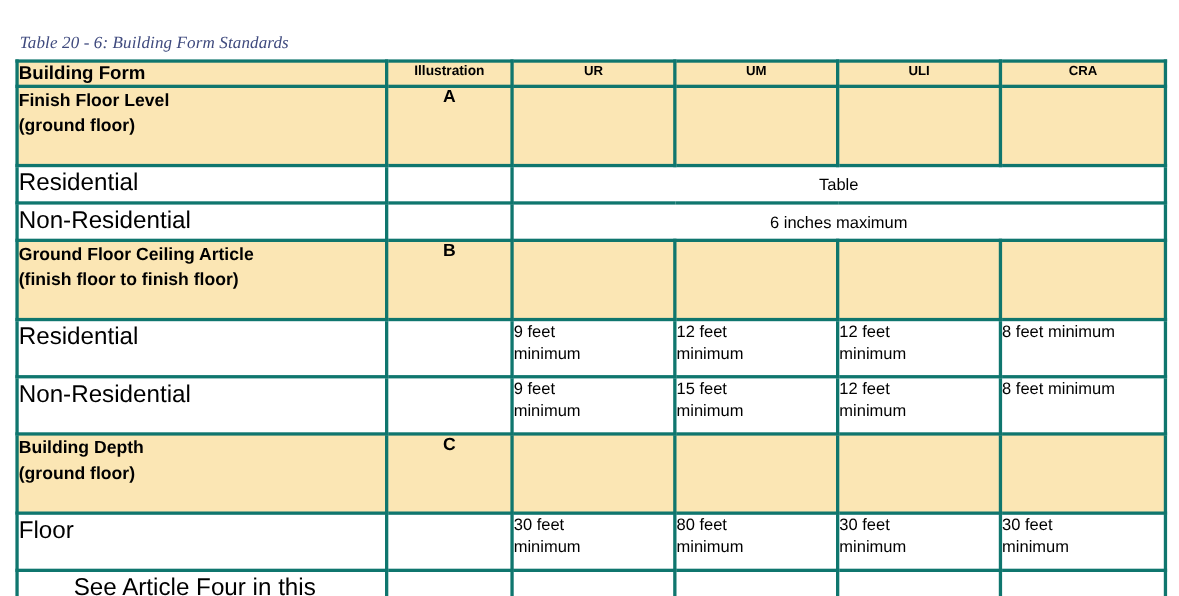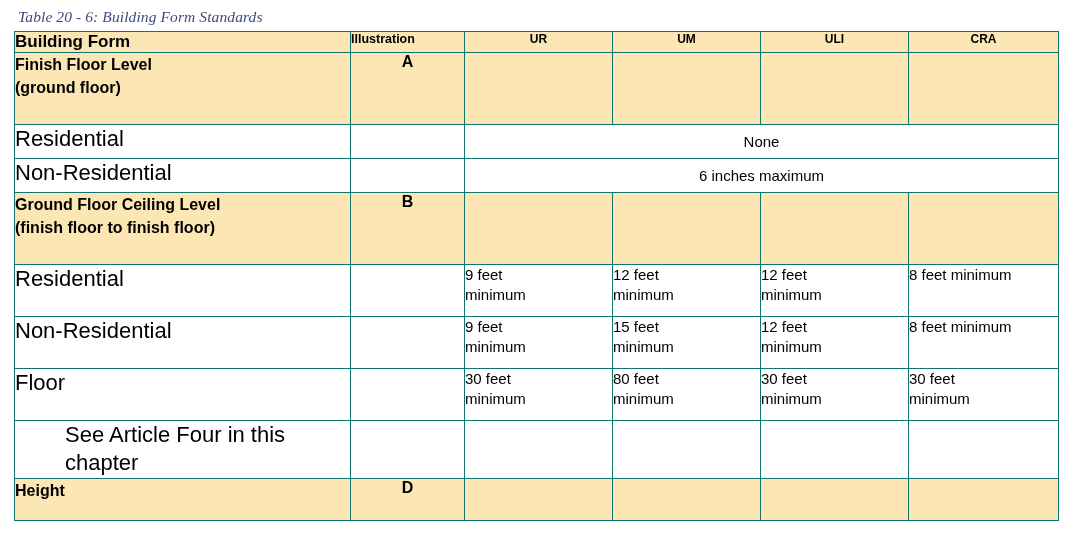--- a/index.html
+++ b/index.html
@@ -22,28 +22,29 @@
     padding: 8px 14px 0 14px;
   }
   .caption {
     font-family: "Liberation Serif", serif;
     font-style: italic;
     font-size: 15.5px;
     color: #3f4a7e;
     padding-left: 4px;
     padding-bottom: 5px;
     letter-spacing: 0.1px;
+    margin-top: 23px;
   }
   table.form-standards {
     border-collapse: collapse;
     width: 1044px;
     table-layout: fixed;
   }
   table.form-standards td {
-    border: 1px solid #0f766e;
+    border: 3px solid #0f766e;
     vertical-align: top;
     padding: 0;
   }
   
   col.c-form { width: 336px; }
   col.c-ill  { width: 114px; }
   col.c-ur   { width: 148px; }
   col.c-um   { width: 148px; }
   col.c-uli  { width: 148px; }
   col.c-cra  { width: 150px; }
@@ -54,21 +55,21 @@
   
   .hdr-form {
     font-weight: bold;
     font-size: 17px;
     padding: 5px 8px 6px 10px;
     line-height: 1.15;
   }
   .hdr-ill {
     font-weight: bold;
     font-size: 12.5px;
-    text-align: left;
+    text-align: center;
     padding: 8px 2px 6px 2px;
   }
   .hdr-zone {
     font-weight: bold;
     font-size: 12px;
     text-align: center;
     padding: 5px 2px 6px 2px;
   }
 
   
@@ -148,32 +149,32 @@
         <td class="tan ill-letter">A</td>
         <td class="tan value"></td>
         <td class="tan value"></td>
         <td class="tan value"></td>
         <td class="tan value"></td>
       </tr>
 
       <tr class="h-sm">
         <td class="white sub-label">Residential</td>
         <td class="white"></td>
-        <td class="white value center" colspan="4">None</td>
+        <td class="white value center" colspan="4">Table</td>
       </tr>
 
       <tr class="h-sm">
         <td class="white sub-label">Non-Residential</td>
         <td class="white"></td>
         <td class="white value center" colspan="4">6 inches maximum</td>
       </tr>
 
       <tr class="h-tall">
         <td class="tan group-label">
-          <span class="sub">Ground Floor Ceiling Level</span>
+          <span class="sub">Ground Floor Ceiling Article</span>
           <span class="sub">(finish floor to finish floor)</span>
         </td>
         <td class="tan ill-letter">B</td>
         <td class="tan value"></td>
         <td class="tan value"></td>
         <td class="tan value"></td>
         <td class="tan value"></td>
       </tr>
 
       <tr class="h-mid">
@@ -209,20 +210,31 @@
         </td>
         <td class="white value">
           <span class="ln">12 feet</span>
           <span class="ln">minimum</span>
         </td>
         <td class="white value">
           <span class="ln">8 feet minimum</span>
         </td>
       </tr>
 
+      <tr class="h-tall">
+        <td class="tan group-label">
+          <span class="sub">Building Depth</span>
+          <span class="sub">(ground floor)</span>
+        </td>
+        <td class="tan ill-letter">C</td>
+        <td class="tan value"></td>
+        <td class="tan value"></td>
+        <td class="tan value"></td>
+        <td class="tan value"></td>
+      </tr>
 
       <tr class="h-mid">
         <td class="white sub-label">Floor</td>
         <td class="white"></td>
         <td class="white value">
           <span class="ln">30 feet</span>
           <span class="ln">minimum</span>
         </td>
         <td class="white value">
           <span class="ln">80 feet</span>

